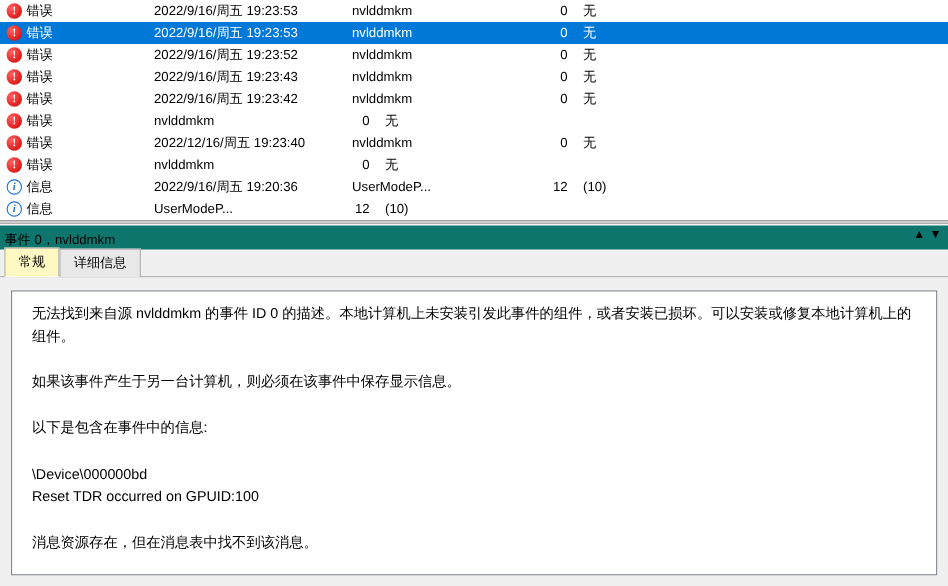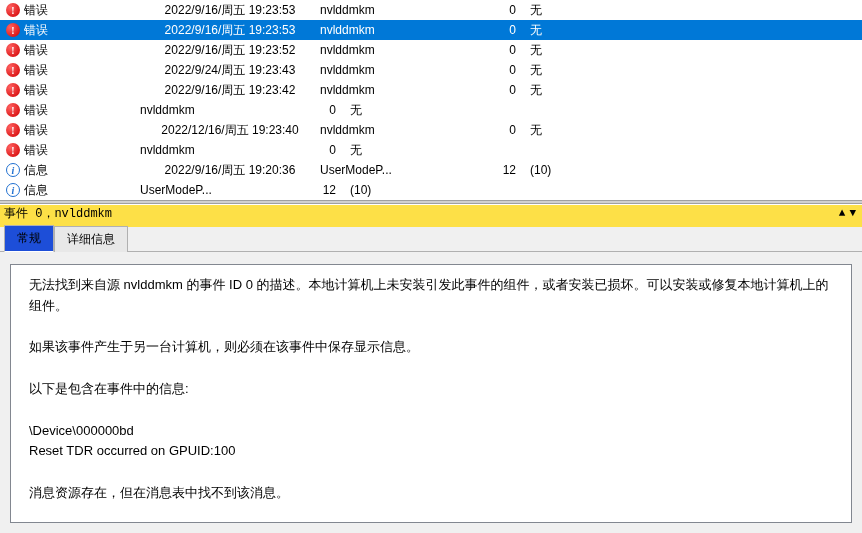--- a/index.html
+++ b/index.html
@@ -25,21 +25,21 @@
   padding-left: 4px;
   cursor: default;
   white-space: nowrap;
 }
 .event-row.selected {
   background: #0078d7;
   color: #fff;
 }
 .col-icon { width: 18px; display: flex; align-items: center; justify-content: center; }
 .col-level { width: 118px; padding-left: 2px; }
-.col-date { width: 180px; text-align: center; }
+.col-date { width: 180px; }
 .col-source { width: 172px; }
 .col-id { width: 24px; text-align: right; }
 .col-task { padding-left: 14px; }
 .divider {
   height: 4px;
   background: #d0d0d0;
   border-top: 1px solid #a0a0a0;
   border-bottom: 1px solid #a0a0a0;
   position: relative;
 }
@@ -47,24 +47,24 @@
   flex: 1;
   background: #f0f0f0;
   display: flex;
   flex-direction: column;
   border-top: 1px solid #fff;
   position: relative;
 }
 .details-header {
   height: 22px;
   display: flex;
-  align-items: flex-start;
-  background: #fde047;
+  align-items: flex-end;
+  background: #0f766e;
   padding-left: 4px;
-  font-family: Liberation Mono, monospace;
+  font-family: Liberation Sans, sans-serif;
   font-size: 12px;
 }
 .nav-icons {
   position: absolute;
   right: 6px;
   top: 2px;
   display: flex;
   gap: 4px;
 }
 .nav-icons span {
@@ -82,21 +82,21 @@
   padding: 4px 12px 4px 12px;
   font-size: 12px;
   background: #e8e8e8;
   border: 1px solid #b0b0b0;
   border-bottom: none;
   margin-right: 0;
   cursor: pointer;
   position: relative;
 }
 .tab.active {
-  background: #1d4ed8;
+  background: #fef9c3;
   border-bottom: 1px solid #fff;
   z-index: 2;
   margin-bottom: -1px;
 }
 .tab:not(.active) {
   top: 1px;
   text-align: center;
 }
 .detail-content-wrap {
   flex: 1;
@@ -168,21 +168,21 @@
       <span class="col-date">2022/9/16/周五 19:23:52</span>
       <span class="col-source">nvlddmkm</span>
       <span class="col-id">0</span>
       <span class="col-task">无</span>
     </div>
     <div class="event-row">
       <span class="col-icon">
         <span class="icon-error">!</span>
       </span>
       <span class="col-level">错误</span>
-      <span class="col-date">2022/9/24/周五 19:23:43</span>
+      <span class="col-date">2022/9/16/周五 19:23:43</span>
       <span class="col-source">nvlddmkm</span>
       <span class="col-id">0</span>
       <span class="col-task">无</span>
     </div>
     <div class="event-row">
       <span class="col-icon">
         <span class="icon-error">!</span>
       </span>
       <span class="col-level">错误</span>
       <span class="col-date">2022/9/16/周五 19:23:42</span>

